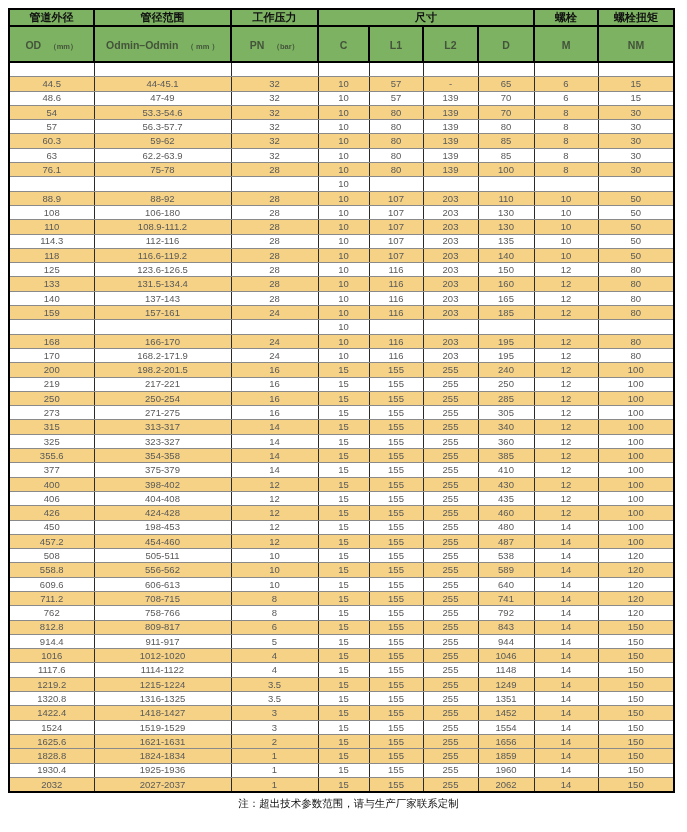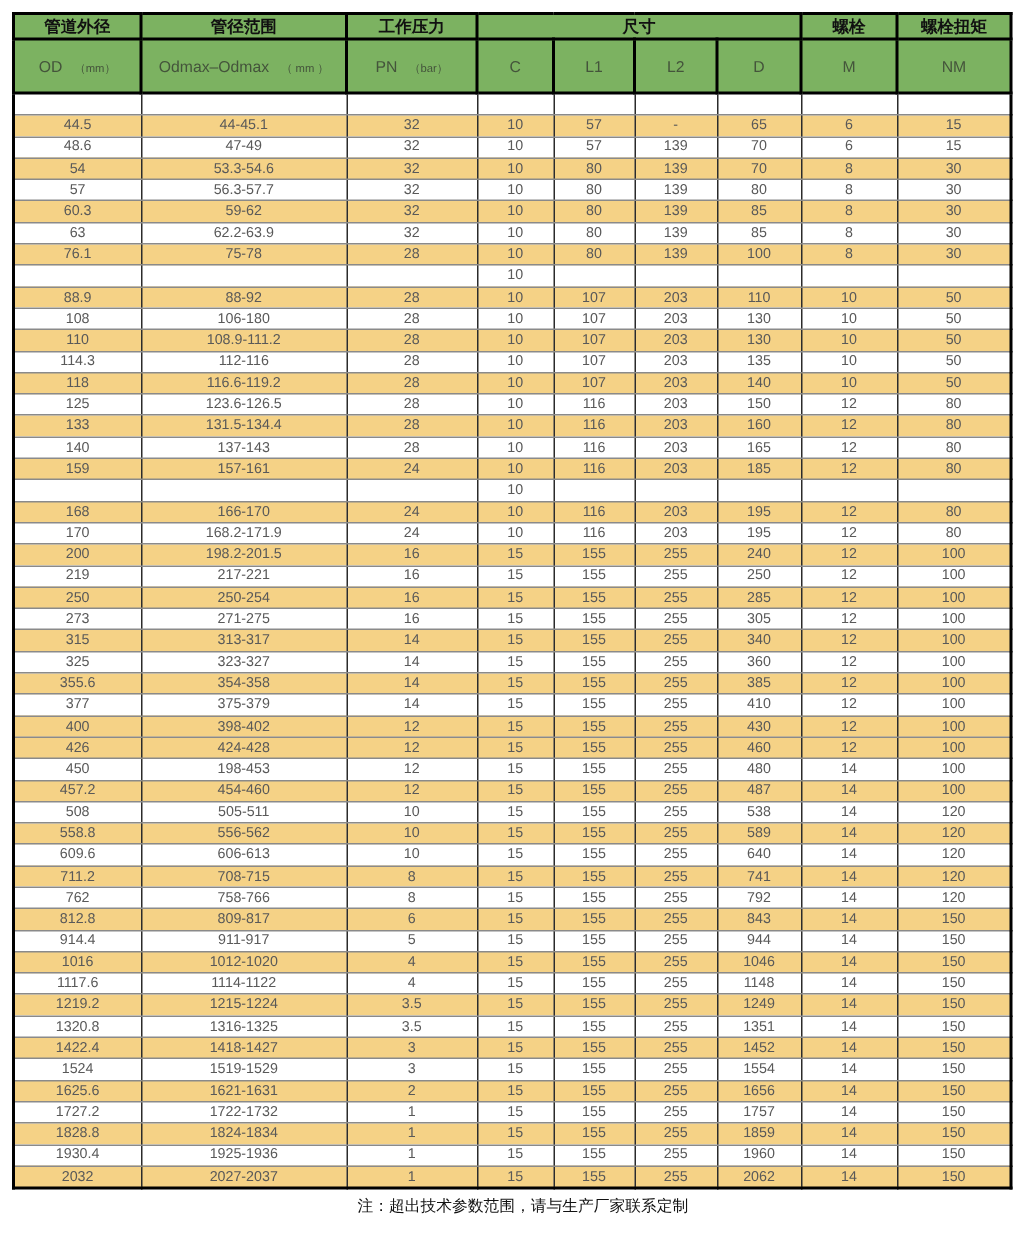--- a/index.html
+++ b/index.html
@@ -27,21 +27,21 @@
     vertical-align: middle;
   }
   tr.hrow1 th {
     height: 13px;
     font-size: 11px;
     font-weight: bold;
     color: #111111;
   }
   tr.hrow2 th {
     height: 34px;
-    font-weight: normal;
+    font-weight: bold;
     color: #4a5a3f;
   }
   tr.hrow2 .main {
     font-size: 10.5px;
     color: #44543b;
   }
   tr.hrow2 .sub {
     font-size: 7.5px;
     color: #44543b;
   }
@@ -88,21 +88,21 @@
         <tr class="hrow1">
           <th colspan="1">管道外径</th>
           <th colspan="1">管径范围</th>
           <th colspan="1">工作压力</th>
           <th colspan="4">尺寸</th>
           <th colspan="1">螺栓</th>
           <th colspan="1">螺栓扭矩</th>
         </tr>
         <tr class="hrow2">
           <th><span class="main">OD</span> <span class="sub">（mm）</span></th>
-          <th><span class="main">Odmax–Odmax</span> <span class="sub">（ mm ）</span></th>
+          <th><span class="main">Odmin–Odmin</span> <span class="sub">（ mm ）</span></th>
           <th><span class="main">PN</span> <span class="sub">（bar）</span></th>
           <th><span class="main">C</span></th>
           <th><span class="main">L1</span></th>
           <th><span class="main">L2</span></th>
           <th><span class="main">D</span></th>
           <th><span class="main">M</span></th>
           <th><span class="main">NM</span></th>
         </tr>
       </thead>
     <tbody>
@@ -429,20 +429,31 @@
           <td>400</td>
           <td>398-402</td>
           <td>12</td>
           <td>15</td>
           <td>155</td>
           <td>255</td>
           <td>430</td>
           <td>12</td>
           <td>100</td>
         </tr>
+        <tr class="white">
+          <td>406</td>
+          <td>404-408</td>
+          <td>12</td>
+          <td>15</td>
+          <td>155</td>
+          <td>255</td>
+          <td>435</td>
+          <td>12</td>
+          <td>100</td>
+        </tr>
         <tr class="orange">
           <td>426</td>
           <td>424-428</td>
           <td>12</td>
           <td>15</td>
           <td>155</td>
           <td>255</td>
           <td>460</td>
           <td>12</td>
           <td>100</td>
@@ -613,31 +624,20 @@
           <td>150</td>
         </tr>
         <tr class="orange">
           <td>1625.6</td>
           <td>1621-1631</td>
           <td>2</td>
           <td>15</td>
           <td>155</td>
           <td>255</td>
           <td>1656</td>
-          <td>14</td>
-          <td>150</td>
-        </tr>
-        <tr class="white">
-          <td>1727.2</td>
-          <td>1722-1732</td>
-          <td>1</td>
-          <td>15</td>
-          <td>155</td>
-          <td>255</td>
-          <td>1757</td>
           <td>14</td>
           <td>150</td>
         </tr>
         <tr class="orange">
           <td>1828.8</td>
           <td>1824-1834</td>
           <td>1</td>
           <td>15</td>
           <td>155</td>
           <td>255</td>

